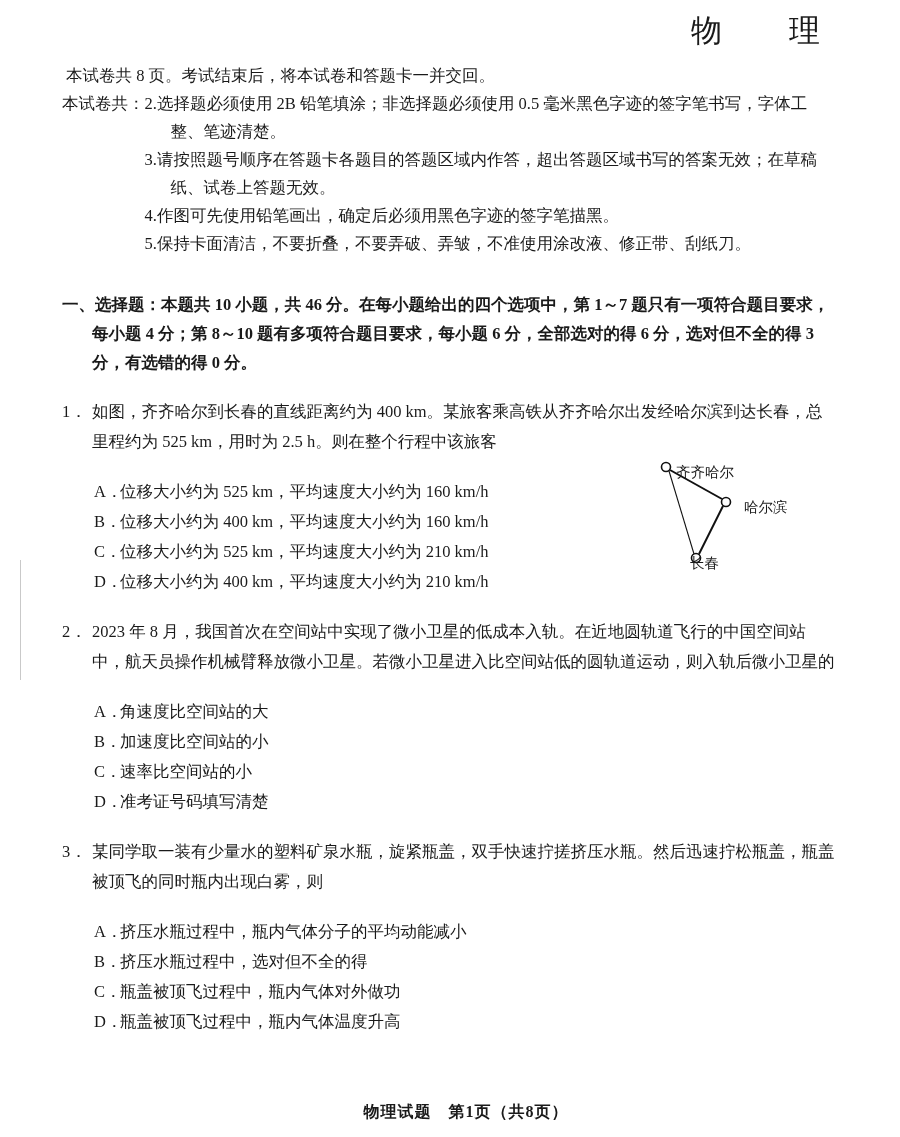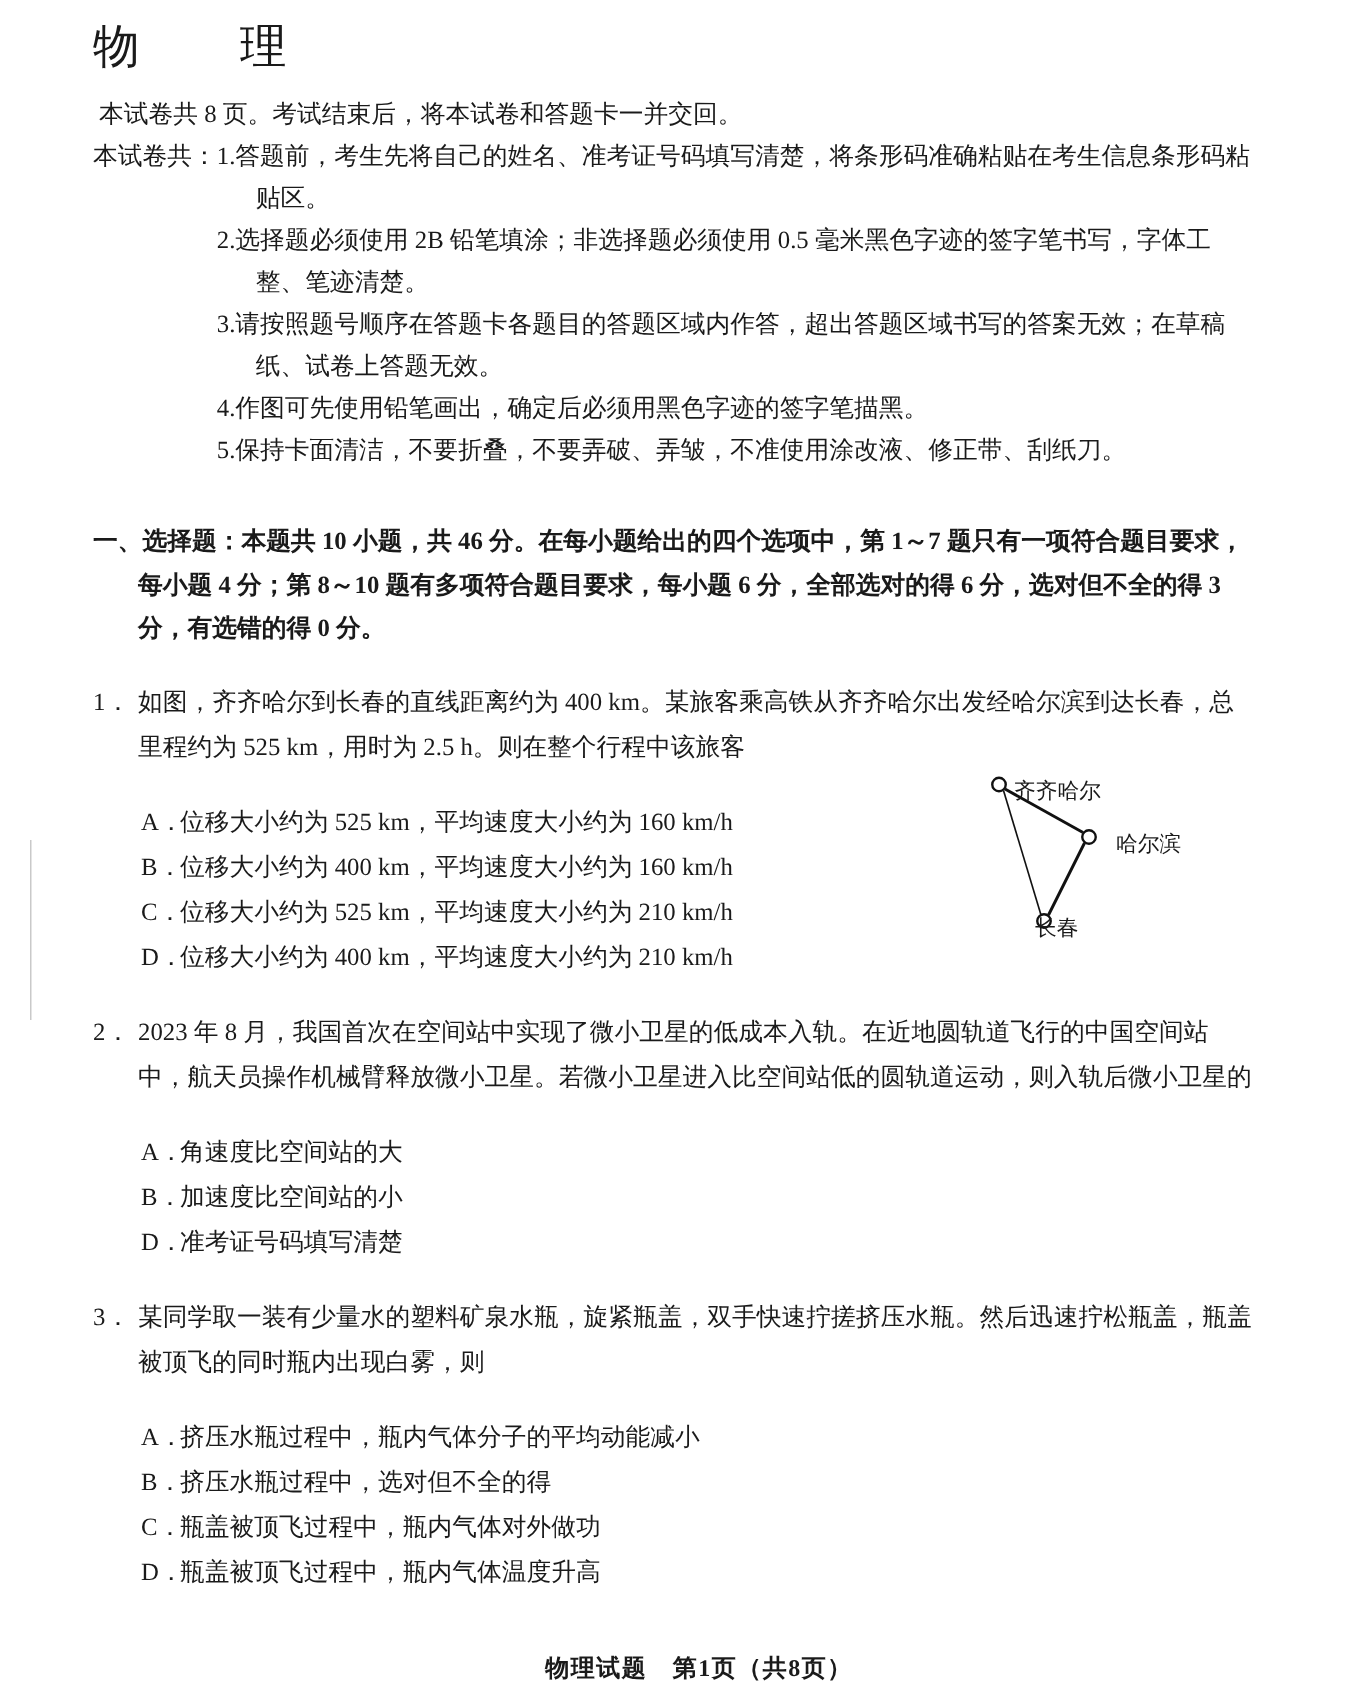--- a/index.html
+++ b/index.html
@@ -16,21 +16,21 @@
     overflow: hidden;
   }
   .page {
     position: relative;
     width: 900px;
     height: 1137px;
     box-sizing: border-box;
     padding: 6px 62px 0 62px;
   }
   .title {
-    text-align: left;
+    text-align: right;
     font-size: 31px;
     letter-spacing: 18px;
     font-weight: 500;
     margin: 4px 0 10px 0;
     font-family: "Liberation Serif", "DejaVu Serif", serif;
   }
   .line {
     font-size: 16.5px;
     line-height: 28px;
     white-space: nowrap;
@@ -136,23 +136,20 @@
 
   <div class="edge-mark"></div>
 
   <div class="title">物　理</div>
 
   <div class="line intro">本试卷共 8 页。考试结束后，将本试卷和答题卡一并交回。</div>
 
   <div class="notice-head">
     <div class="line">本试卷共：</div>
     <ul class="notice-list">
-      <li>
-          <span class="notice-item-body">1.答题前，考生先将自己的姓名、准考证号码填写清楚，将条形码准确粘贴在考生信息条形码粘贴区。</span>
-        </li>
       <li>
           <span class="notice-item-body">2.选择题必须使用 2B 铅笔填涂；非选择题必须使用 0.5 毫米黑色字迹的签字笔书写，字体工整、笔迹清楚。</span>
         </li>
       <li>
           <span class="notice-item-body">3.请按照题号顺序在答题卡各题目的答题区域内作答，超出答题区域书写的答案无效；在草稿纸、试卷上答题无效。</span>
         </li>
       <li>
           <span class="notice-item-body">4.作图可先使用铅笔画出，确定后必须用黑色字迹的签字笔描黑。</span>
         </li>
       <li>
@@ -187,20 +184,21 @@
       <span class="fig-label" style="left:90px; top:37px;">哈尔滨</span>
       <span class="fig-label" style="left:36px; top:93px;">长春</span>
     </div>
   </div>
 
   <div class="question">
     <span class="q-stem"><span class="q-num">2．</span><span>2023 年 8 月，我国首次在空间站中实现了微小卫星的低成本入轨。在近地圆轨道飞行的中国空间站中，航天员操作机械臂释放微小卫星。若微小卫星进入比空间站低的圆轨道运动，则入轨后微小卫星的</span></span>
     <div class="options">
       <div class="opt"><span class="lab">A．</span><span>角速度比空间站的大</span></div>
       <div class="opt"><span class="lab">B．</span><span>加速度比空间站的小</span></div>
+      <div class="opt"><span class="lab">C．</span><span>速率比空间站的小</span></div>
       <div class="opt"><span class="lab">D．</span><span>准考证号码填写清楚</span></div>
     </div>
   </div>
 
   <div class="question">
     <span class="q-stem"><span class="q-num">3．</span><span>某同学取一装有少量水的塑料矿泉水瓶，旋紧瓶盖，双手快速拧搓挤压水瓶。然后迅速拧松瓶盖，瓶盖被顶飞的同时瓶内出现白雾，则</span></span>
     <div class="options">
       <div class="opt"><span class="lab">A．</span><span>挤压水瓶过程中，瓶内气体分子的平均动能减小</span></div>
       <div class="opt"><span class="lab">B．</span><span>挤压水瓶过程中，选对但不全的得</span></div>
       <div class="opt"><span class="lab">C．</span><span>瓶盖被顶飞过程中，瓶内气体对外做功</span></div>

